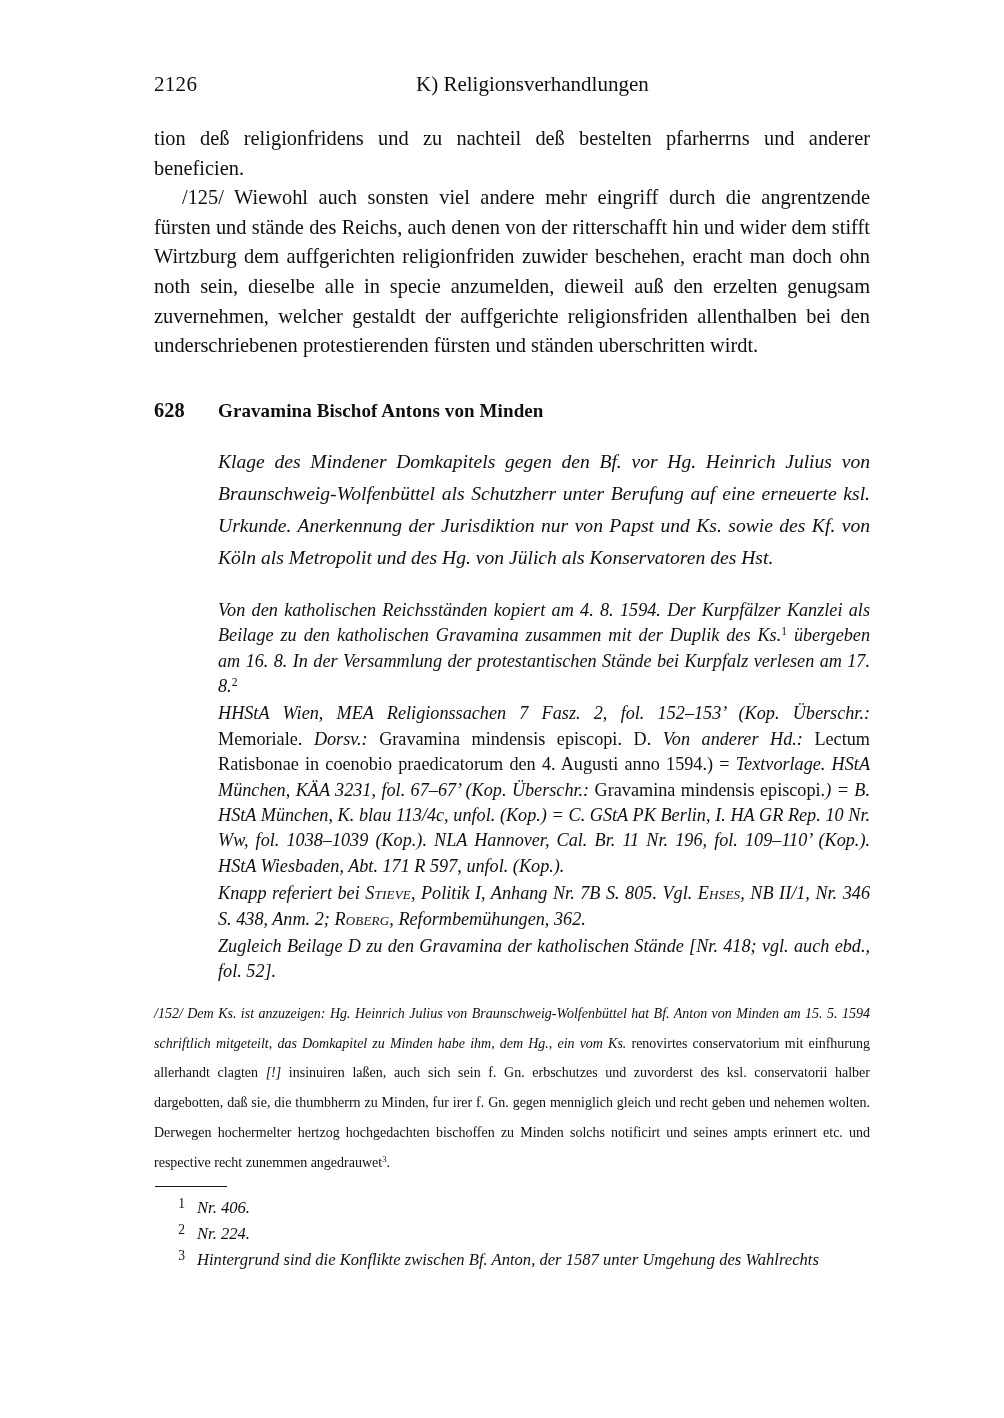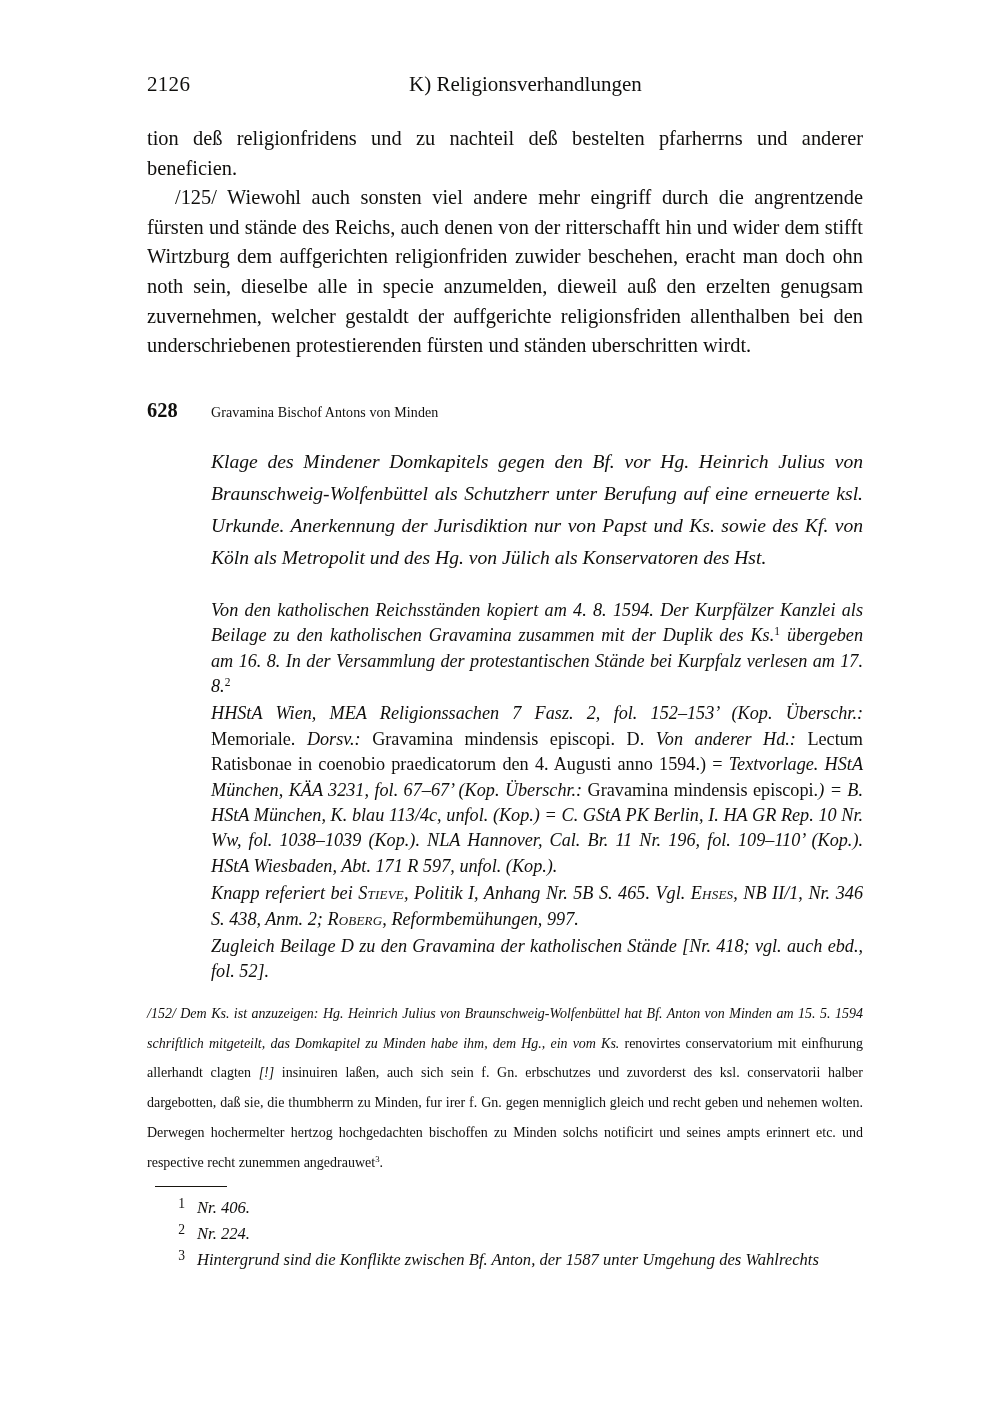--- a/index.html
+++ b/index.html
@@ -17,21 +17,21 @@
     overflow: hidden;
   }
   .page {
     position: absolute;
     left: 0; top: 0;
     width: 1004px;
     height: 1418px;
   }
   .content {
     position: absolute;
-    left: 147px;
+    left: 154px;
     top: 72px;
     width: 716px;
   }
 
   
   .runhead {
     display: flex;
     align-items: baseline;
     height: 34px;
     margin-bottom: 18px;
@@ -69,22 +69,22 @@
     margin-top: 38px;
     margin-bottom: 24px;
   }
   .sectnum {
     font-size: 20.4px;
     font-weight: bold;
     width: 64px;
     flex: 0 0 64px;
   }
   .secttitle {
-    font-size: 14px;
-    font-weight: normal;
+    font-size: 19px;
+    font-weight: bold;
     letter-spacing: .1px;
   }
 
   
   .regest {
     margin-left: 64px;
     width: 652px;
     font-style: italic;
     font-size: 19.6px;
     line-height: 32px;
@@ -178,21 +178,21 @@
     </div>
 
     <div class="regest">Klage des Mindener Domkapitels gegen den Bf. vor Hg. Heinrich Julius von Braunschweig-Wolfenbüttel als Schutzherr unter Berufung auf eine erneuerte ksl. Urkunde. Anerkennung der Jurisdiktion nur von Papst und Ks. sowie des Kf. von Köln als Metropolit und des Hg. von Jülich als Konservatoren des Hst.</div>
 
     <div class="apparatus">
 
       <div class="blk itblk"><span>Von den katholischen Reichsständen kopiert am 4. 8. 1594. Der Kurpfälzer Kanzlei als Beilage zu den katholischen Gravamina zusammen mit der Duplik des Ks.</span><sup>1</sup> <span>übergeben am 16. 8. In der Versammlung der protestantischen Stände bei Kurpfalz verlesen am 17. 8.</span><sup>2</sup></div>
 
       <div class="blk"><span class="it">HHStA Wien, MEA Religionssachen 7 Fasz. 2, fol. 152–153’ (Kop. Überschr.:</span><span> Memoriale. </span><span class="it">Dorsv.:</span><span> Gravamina mindensis episcopi. D. </span><span class="it">Von anderer Hd.:</span><span> Lectum Ratisbonae in coenobio praedicatorum den 4. Augusti anno 1594.) = </span><span class="it">Textvorlage. HStA München, KÄA 3231, fol. 67–67’ (Kop. Überschr.:</span><span> Gravamina mindensis episcopi.</span><span class="it">) = B. HStA München, K. blau 113/4c, unfol. (Kop.) = C. GStA PK Berlin, I. HA GR Rep. 10 Nr. Ww, fol. 1038–1039 (Kop.). NLA Hannover, Cal. Br. 11 Nr. 196, fol. 109–110’ (Kop.). HStA Wiesbaden, Abt. 171 R 597, unfol. (Kop.).</span></div>
 
-      <div class="blk itblk"><span>Knapp referiert bei </span><span class="smallcaps">Stieve</span><span>, Politik I, Anhang Nr. 5B S. 465. Vgl. </span><span class="smallcaps">Ehses</span><span>, NB II/1, Nr. 346 S. 438, Anm. 2; </span><span class="smallcaps">Roberg</span><span>, Reformbemühungen, 997.</span></div>
+      <div class="blk itblk"><span>Knapp referiert bei </span><span class="smallcaps">Stieve</span><span>, Politik I, Anhang Nr. 7B S. 805. Vgl. </span><span class="smallcaps">Ehses</span><span>, NB II/1, Nr. 346 S. 438, Anm. 2; </span><span class="smallcaps">Roberg</span><span>, Reformbemühungen, 362.</span></div>
 
       <div class="blk itblk">Zugleich Beilage D zu den Gravamina der katholischen Stände [Nr. 418; vgl. auch ebd., fol. 52].</div>
 
     </div>
 
     <p class="doctext"><span class="it">/152/ Dem Ks. ist anzuzeigen: Hg. Heinrich Julius von Braunschweig-Wolfenbüttel hat Bf. Anton von Minden am 15. 5. 1594 schriftlich mitgeteilt, das Domkapitel zu Minden habe ihm, dem Hg., ein vom Ks.</span><span> renovirtes conservatorium mit einfhurung allerhandt clagten </span><span class="it">[!]</span><span> insinuiren laßen, auch sich sein f. Gn. erbschutzes und zuvorderst des ksl. conservatorii halber dargebotten, daß sie, die thumbherrn zu Minden, fur irer f. Gn. gegen menniglich gleich und recht geben und nehemen wolten. Derwegen hochermelter hertzog hochgedachten bischoffen zu Minden solchs notificirt und seines ampts erinnert etc. und respective recht zunemmen angedrauwet</span><sup>3</sup><span>.</span></p>
 
   </div>
 
   <div class="footnotes">

